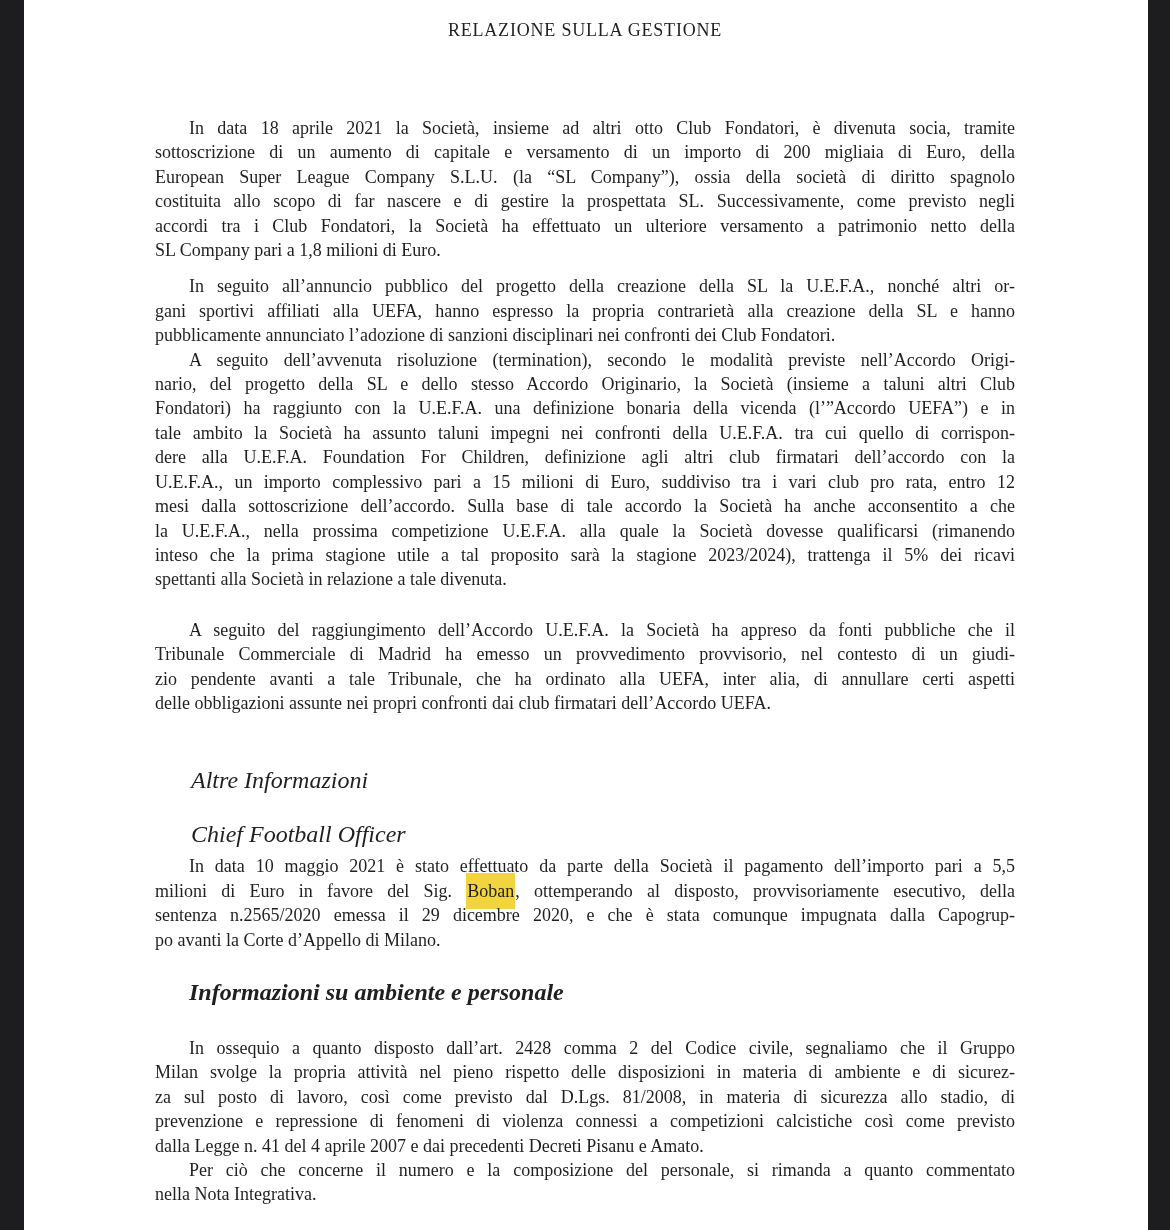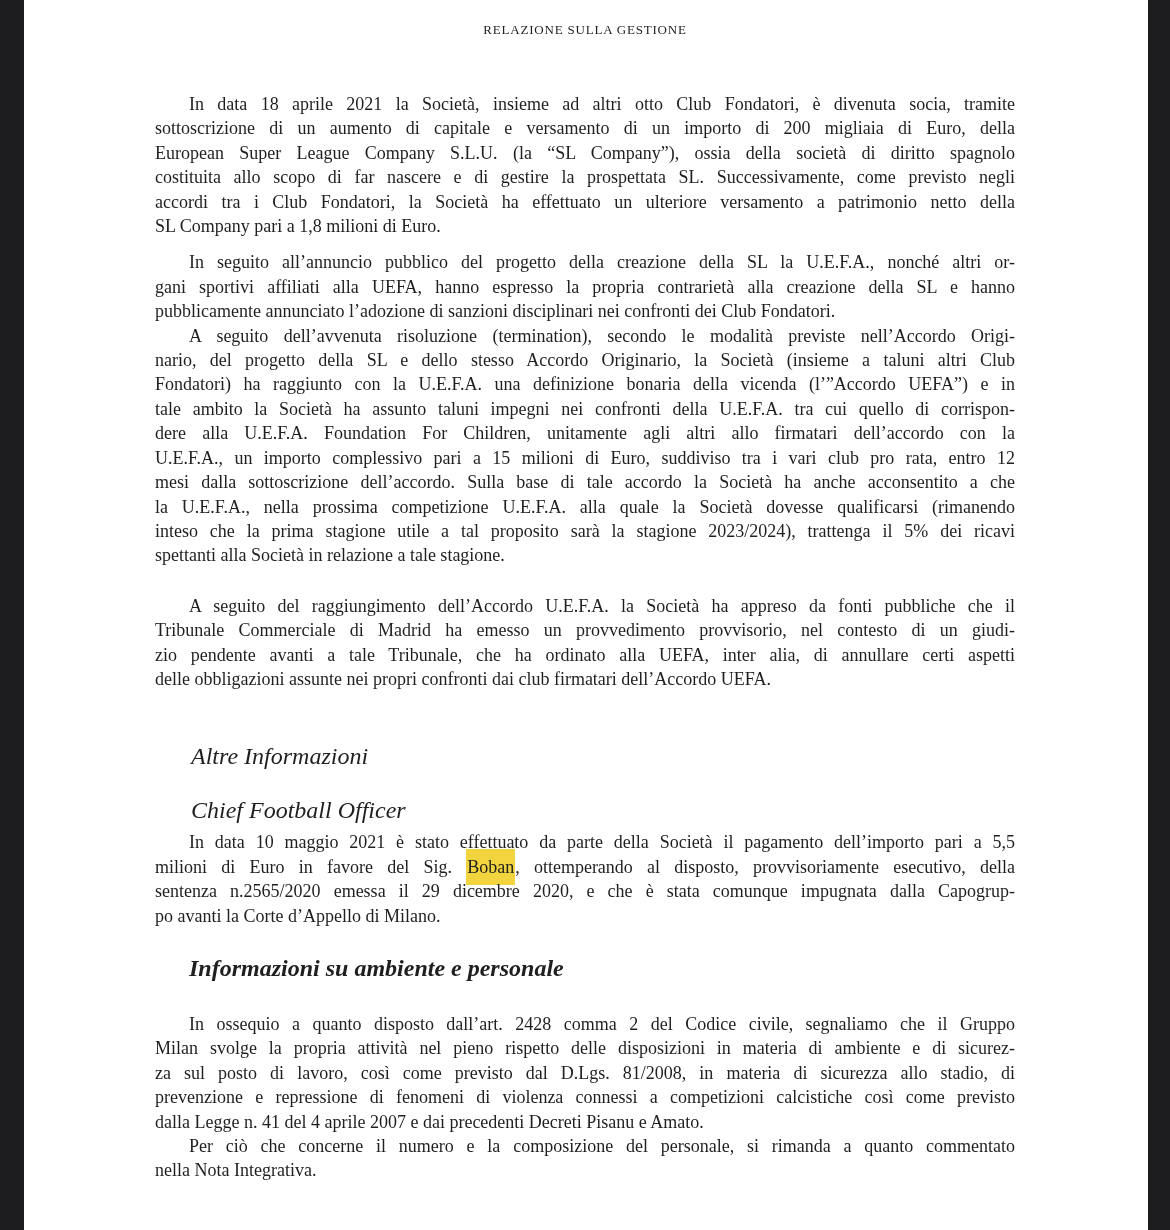--- a/index.html
+++ b/index.html
@@ -29,21 +29,21 @@
     overflow: hidden;
   }
   .content {
     margin-left: 131px;
     width: 860px;
     color: var(--text, #1f1f1f);
   }
   .doc-title {
     margin-top: 20px;
     line-height: 20px;
-    font-size: 13px;
+    font-size: 18px;
     letter-spacing: 0.8px;
     text-align: center;
     white-space: nowrap;
   }
   .doc-body { font-size: 18px; }
   .para .line {
     line-height: 24.4px;
     text-align: justify;
     text-align-last: justify;
     white-space: normal;
@@ -70,44 +70,44 @@
 </style>
 </head>
 <body>
 
 <div class="bar left"></div>
 
 <div class="page">
   <div class="content">
     <div class="doc-title">RELAZIONE SULLA GESTIONE</div>
     <div class="doc-body">
-        <div class="para" style="margin-top: 52px;">
+        <div class="para" style="margin-top: 76px;">
           <div class="line first">In data 18 aprile 2021 la Società, insieme ad altri otto Club Fondatori, è divenuta socia, tramite</div>
           <div class="line">sottoscrizione di un aumento di capitale e versamento di un importo di 200 migliaia di Euro, della</div>
           <div class="line">European Super League Company S.L.U. (la “SL Company”), ossia della società di diritto spagnolo</div>
           <div class="line">costituita allo scopo di far nascere e di gestire la prospettata SL. Successivamente, come previsto negli</div>
           <div class="line">accordi tra i Club Fondatori, la Società ha effettuato un ulteriore versamento a patrimonio netto della</div>
           <div class="line last">SL Company pari a 1,8 milioni di Euro.</div>
         </div>
         <div class="para" style="margin-top: 12px;">
           <div class="line first">In seguito all’annuncio pubblico del progetto della creazione della SL la U.E.F.A., nonché altri or-</div>
           <div class="line">gani sportivi affiliati alla UEFA, hanno espresso la propria contrarietà alla creazione della SL e hanno</div>
           <div class="line last">pubblicamente annunciato l’adozione di sanzioni disciplinari nei confronti dei Club Fondatori.</div>
         </div>
         <div class="para" style="margin-top: 0px;">
           <div class="line first">A seguito dell’avvenuta risoluzione (termination), secondo le modalità previste nell’Accordo Origi-</div>
           <div class="line">nario, del progetto della SL e dello stesso Accordo Originario, la Società (insieme a taluni altri Club</div>
           <div class="line">Fondatori) ha raggiunto con la U.E.F.A. una definizione bonaria della vicenda (l’”Accordo UEFA”) e in</div>
           <div class="line">tale ambito la Società ha assunto taluni impegni nei confronti della U.E.F.A. tra cui quello di corrispon-</div>
-          <div class="line">dere alla U.E.F.A. Foundation For Children, unitamente agli altri allo firmatari dell’accordo con la</div>
+          <div class="line">dere alla U.E.F.A. Foundation For Children, definizione agli altri club firmatari dell’accordo con la</div>
           <div class="line">U.E.F.A., un importo complessivo pari a 15 milioni di Euro, suddiviso tra i vari club pro rata, entro 12</div>
           <div class="line">mesi dalla sottoscrizione dell’accordo. Sulla base di tale accordo la Società ha anche acconsentito a che</div>
           <div class="line">la U.E.F.A., nella prossima competizione U.E.F.A. alla quale la Società dovesse qualificarsi (rimanendo</div>
           <div class="line">inteso che la prima stagione utile a tal proposito sarà la stagione 2023/2024), trattenga il 5% dei ricavi</div>
-          <div class="line last">spettanti alla Società in relazione a tale stagione.</div>
+          <div class="line last">spettanti alla Società in relazione a tale divenuta.</div>
         </div>
         <div class="para" style="margin-top: 26px;">
           <div class="line first">A seguito del raggiungimento dell’Accordo U.E.F.A. la Società ha appreso da fonti pubbliche che il</div>
           <div class="line">Tribunale Commerciale di Madrid ha emesso un provvedimento provvisorio, nel contesto di un giudi-</div>
           <div class="line">zio pendente avanti a tale Tribunale, che ha ordinato alla UEFA, inter alia, di annullare certi aspetti</div>
           <div class="line last">delle obbligazioni assunte nei propri confronti dai club firmatari dell’Accordo UEFA.</div>
         </div>
         <div class="h-italic" style="margin-top: 53px;">Altre Informazioni</div>
         <div class="h-italic" style="margin-top: 30px;">Chief Football Officer</div>
         <div class="para" style="margin-top: 8px;">

